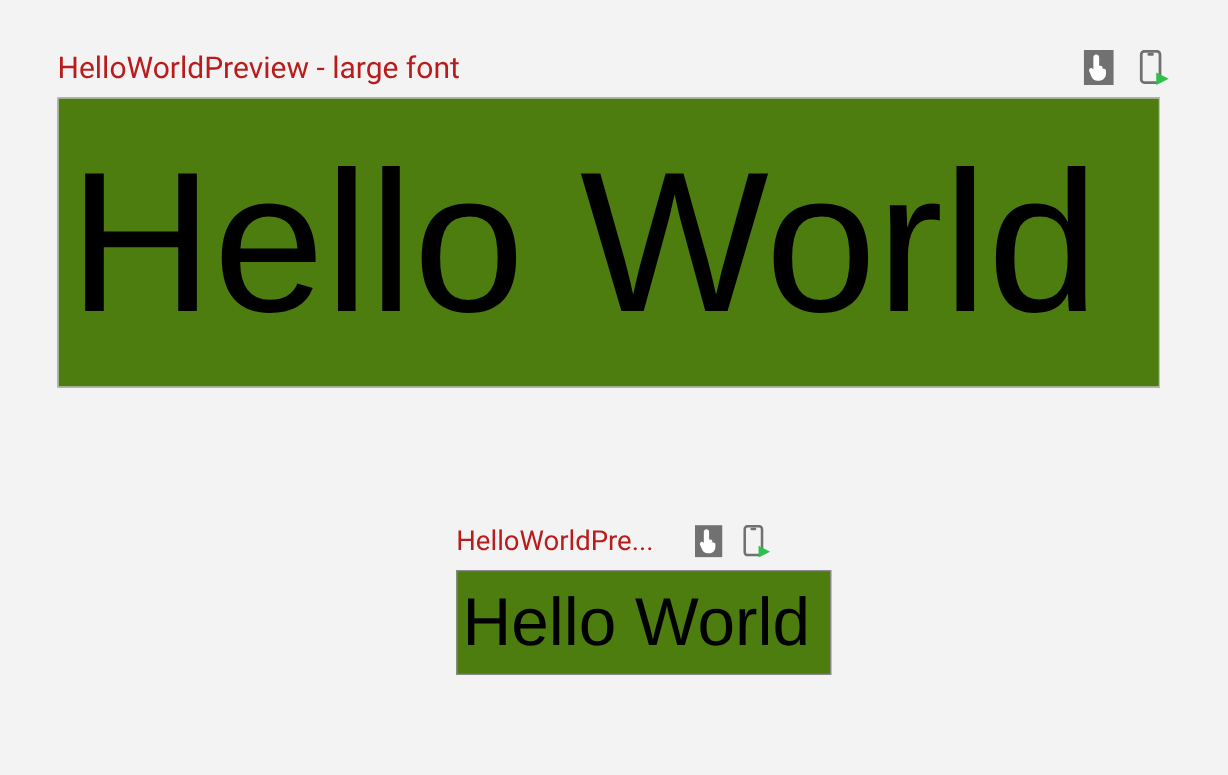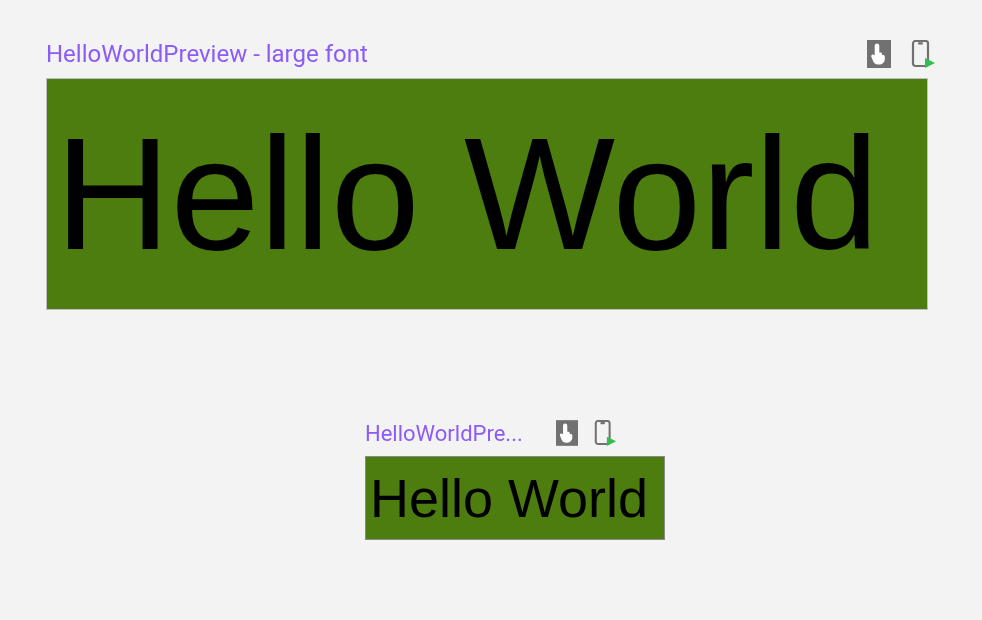--- a/index.html
+++ b/index.html
@@ -21,21 +21,21 @@
       display: flex;
       flex-direction: column;
     }
     .preview-header {
       display: flex;
       align-items: center;
       justify-content: space-between;
       margin-bottom: 10px;
     }
     .preview-title {
-      color: #8b5cf6;
+      color: #b91c1c;
       font-size: 24px;
       font-weight: 400;
       white-space: nowrap;
       overflow: hidden;
       text-overflow: ellipsis;
       flex: 1;
       margin-right: 12px;
     }
     .preview-actions {
       display: flex;

